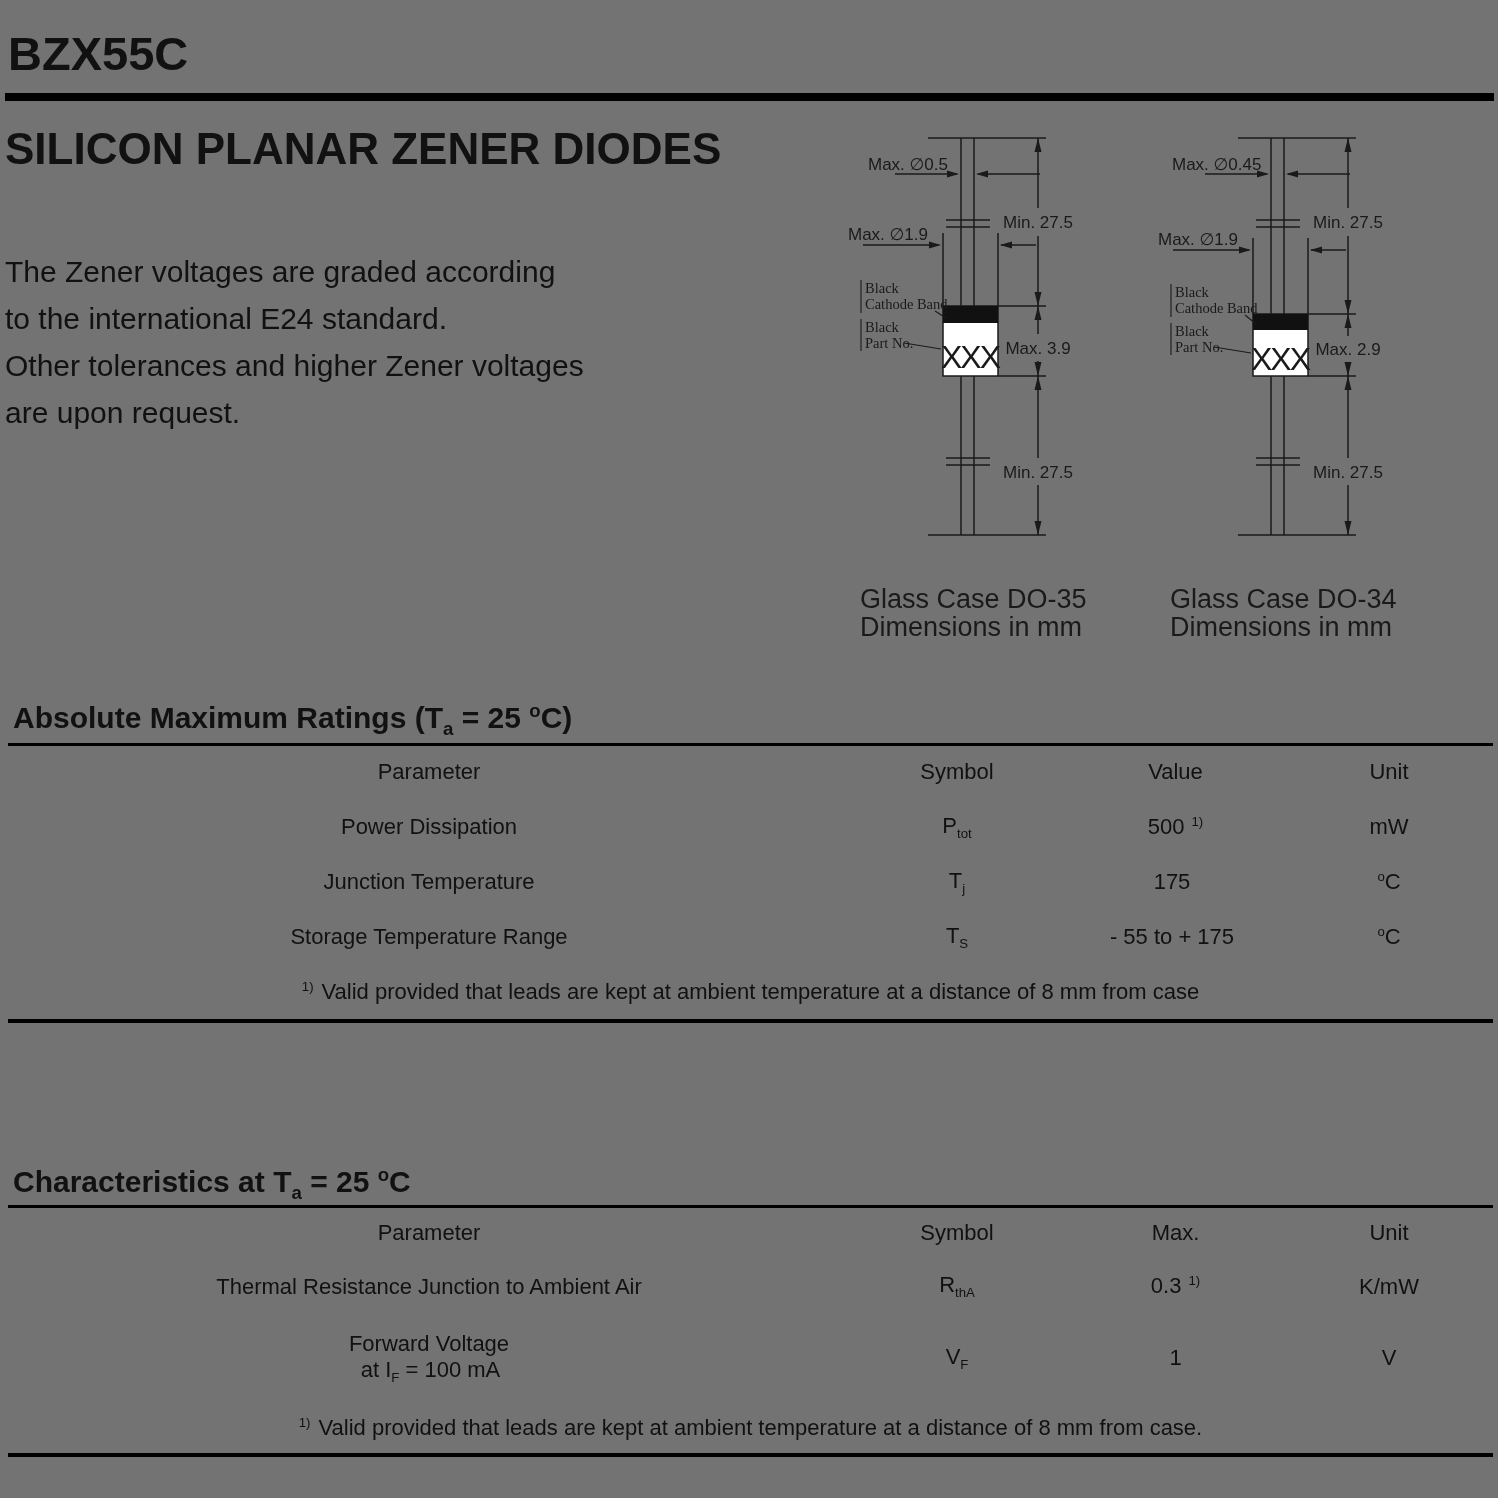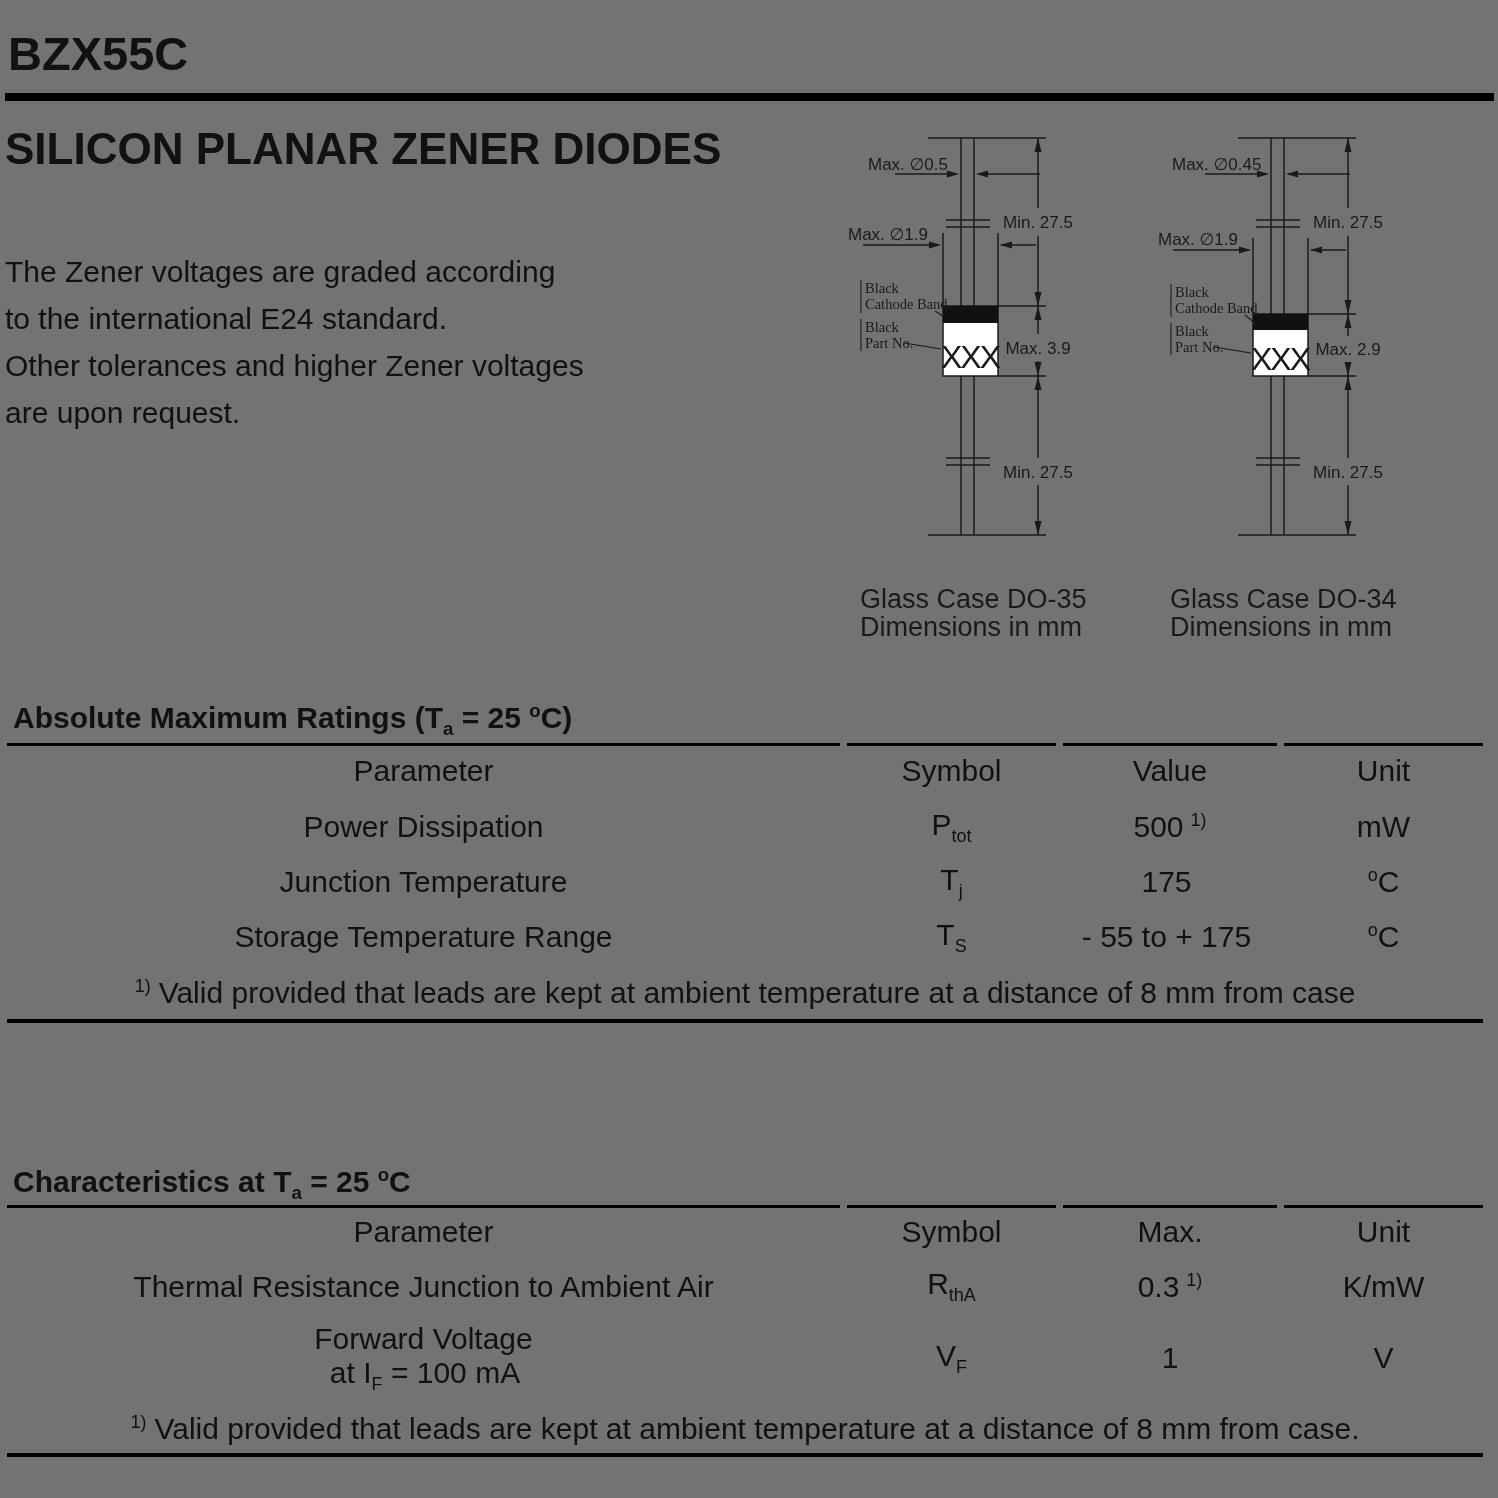--- a/index.html
+++ b/index.html
@@ -25,25 +25,25 @@
   .diode-svg text.serif { font-family:"Liberation Serif", serif; font-size:14.5px; }
   .diode-svg text.marking { font-size:32px; letter-spacing:-2px; }
   .diode-svg text.caption { font-size:27px; }
 
   h3.sec { margin:0; left:13px; font-size:30px; font-weight:bold; }
   h3.sec sub { font-size:0.62em; }
   h3.sec sup { font-size:0.62em; }
   .sec-ratings { top:700px; }
   .sec-char { top:1164px; }
 
-  table.ds { position:absolute; left:0; width:1483px; border-collapse:collapse;
-             font-size:30px; table-layout:fixed; }
+  table.ds { position:absolute; left:8px; width:1483px; border-collapse:collapse;
+             font-size:22px; table-layout:fixed; }
   .tbl-ratings { top:743px; }
   .tbl-char { top:1205px; }
-  table.ds td { border:7px solid #737373; vertical-align:middle; text-align:center; padding:0; }
+  table.ds td { border:2px solid #737373; vertical-align:middle; text-align:center; padding:0; }
   table.ds tr.outer-top td { border-top:3px solid #000; }
   table.ds tr.outer-bottom td { border-bottom:4px solid #000; }
   td.param { text-align:left; padding-left:30px; }
   td.fnote { text-align:left; padding-left:42px; border-top:2px solid #000;margin-top:40px; }
   table.ds sub { font-size:0.6em; }
   table.ds sup.fnref { font-size:0.6em; vertical-align:super; margin-left:7px; }
   td.fnote sup { font-size:0.6em; vertical-align:super; margin-right:8px; }
   sup.deg { font-size:0.6em; vertical-align:super; }
   .pline2 { padding-left:3px; }
 </style>

